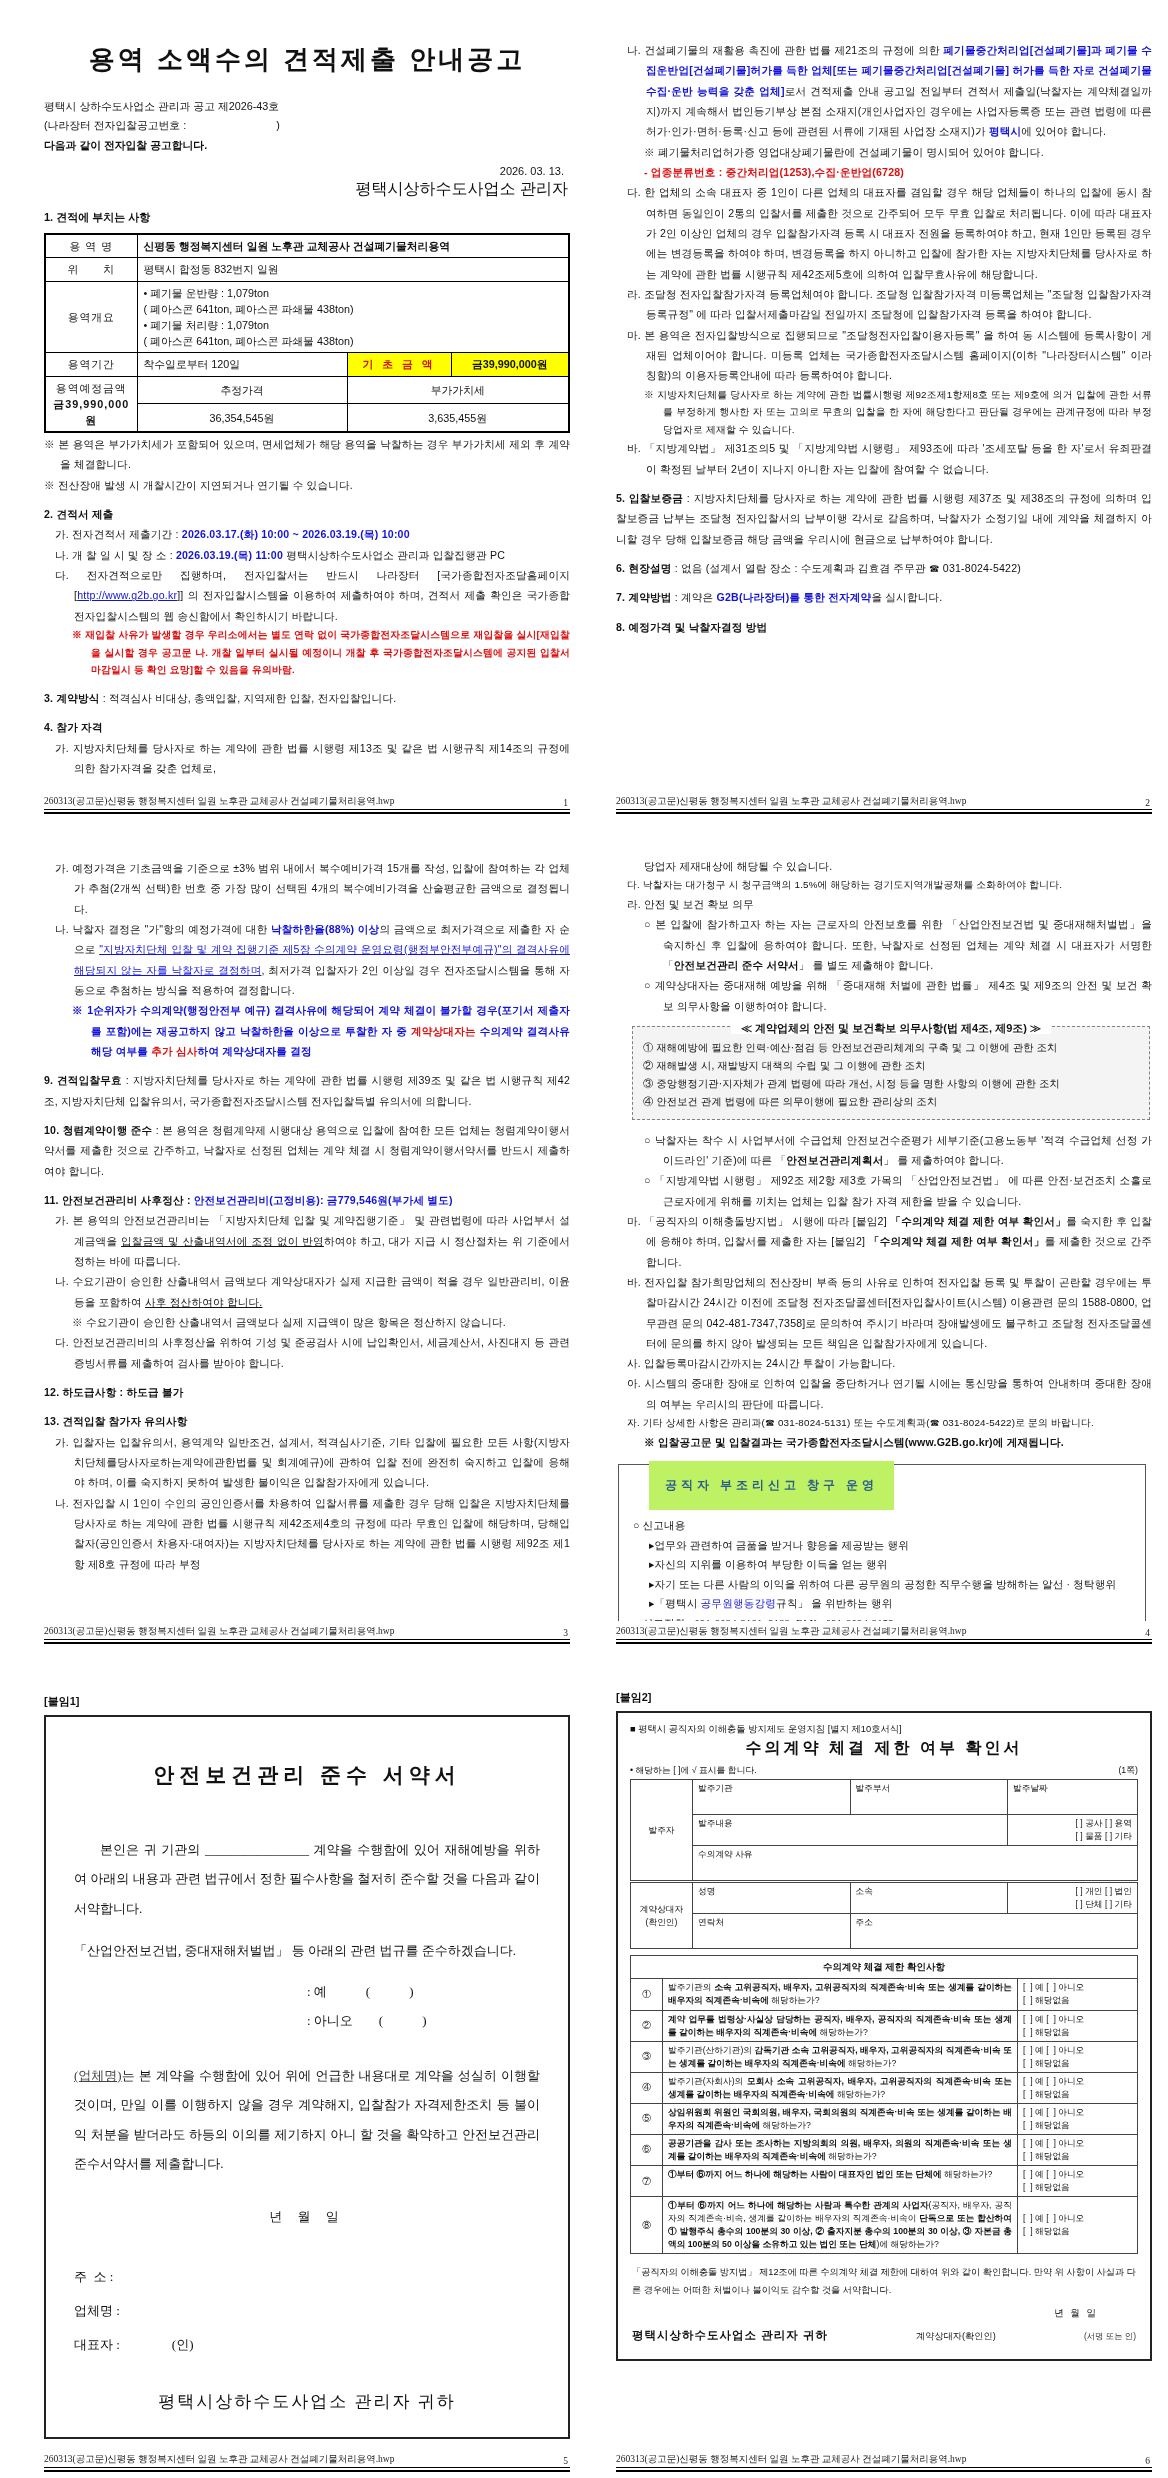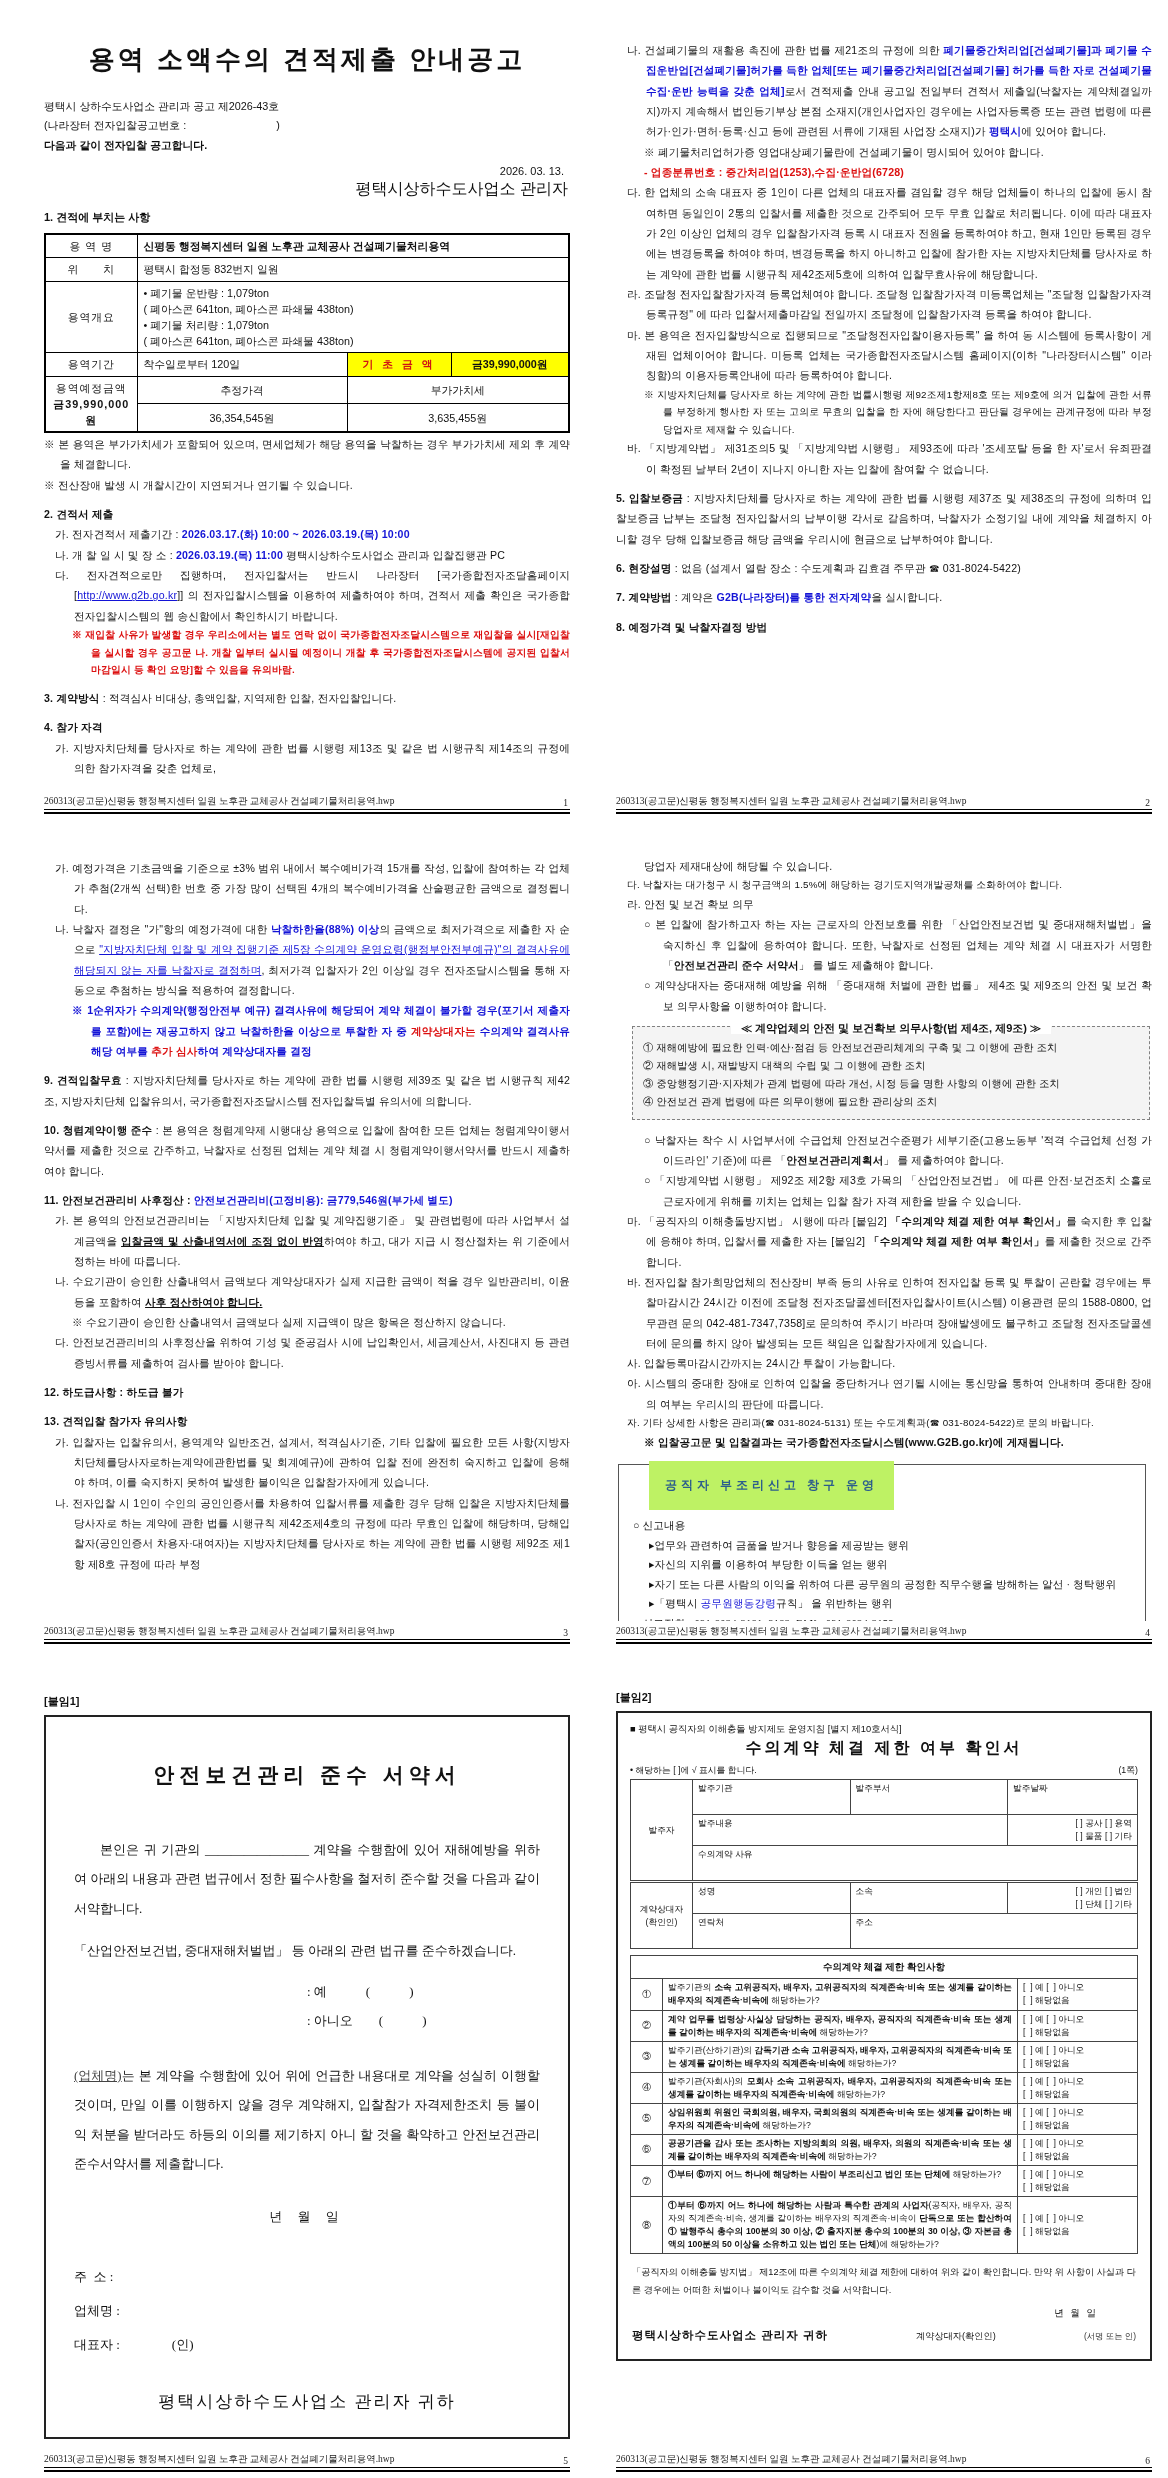--- a/index.html
+++ b/index.html
@@ -17,21 +17,21 @@
   .s6 .content{padding-top:40px;}
 
   
   .ln{font-size:10.6px;line-height:1.92;text-align:justify;letter-spacing:.2px;}
   .ln span{ }
   .b,.bold{font-weight:700;}
   .bl{color:#1313d6;font-weight:700;}
   .blu{color:#1313d6;font-weight:400;text-decoration:underline;}
   .blu2{color:#1313d6;text-decoration:underline;}
   .rb{color:#dc1010;font-weight:700;}
-  .bu{font-weight:700;text-decoration:underline;}
+  .bu{font-weight:400;text-decoration:underline;}
   .blp{color:#1313d6;}
   .i1{padding-left:30px;text-indent:-19px;}
   .i2{padding-left:47px;text-indent:-19px;}
   .note{padding-left:16px;text-indent:-16px;}
   .sec{font-weight:700;}
   .gap2{margin-top:9px;}
   .ln.sm{font-size:9.8px;line-height:1.8;}
   .pre{white-space:pre;}
   .pre2{white-space:pre-line;}
 
@@ -383,21 +383,21 @@
                 <td class="qtext"><span class="b">상임위원회 위원인 국회의원, 배우자, 국회의원의 직계존속·비속 또는 생계를 같이하는 배우자의 직계존속·비속에</span><span> 해당하는가?</span></td>
                 <td class="qans"><div>[  ] 예 [  ] 아니오</div><div>[  ] 해당없음</div></td>
               </tr>
               <tr>
                 <td class="qno">⑥</td>
                 <td class="qtext"><span class="b">공공기관을 감사 또는 조사하는 지방의회의 의원, 배우자, 의원의 직계존속·비속 또는 생계를 같이하는 배우자의 직계존속·비속에</span><span> 해당하는가?</span></td>
                 <td class="qans"><div>[  ] 예 [  ] 아니오</div><div>[  ] 해당없음</div></td>
               </tr>
               <tr>
                 <td class="qno">⑦</td>
-                <td class="qtext"><span class="b">①부터 ⑥까지 어느 하나에 해당하는 사람이 부조리신고 법인 또는 단체에</span><span> 해당하는가?</span></td>
+                <td class="qtext"><span class="b">①부터 ⑥까지 어느 하나에 해당하는 사람이 대표자인 법인 또는 단체에</span><span> 해당하는가?</span></td>
                 <td class="qans"><div>[  ] 예 [  ] 아니오</div><div>[  ] 해당없음</div></td>
               </tr>
               <tr>
                 <td class="qno">⑧</td>
                 <td class="qtext"><span class="b">①부터 ⑥까지 어느 하나에 해당하는 사람과 특수한 관계의 사업자</span><span>(공직자, 배우자, 공직자의 직계존속·비속, 생계를 같이하는 배우자의 직계존속·비속이 </span><span class="b">단독으로 또는 합산하여 ① 발행주식 총수의 100분의 30 이상, ② 출자지분 총수의 100분의 30 이상, ③ 자본금 총액의 100분의 50 이상을 소유하고 있는 법인 또는 단체</span><span>)에 해당하는가?</span></td>
                 <td class="qans"><div>[  ] 예 [  ] 아니오</div><div>[  ] 해당없음</div></td>
               </tr>
             </tbody>
         </table>
         <div class="cf-decl">「공직자의 이해충돌 방지법」 제12조에 따른 수의계약 체결 제한에 대하여 위와 같이 확인합니다. 만약 위 사항이 사실과 다른 경우에는 어떠한 처벌이나 불이익도 감수할 것을 서약합니다.</div>

